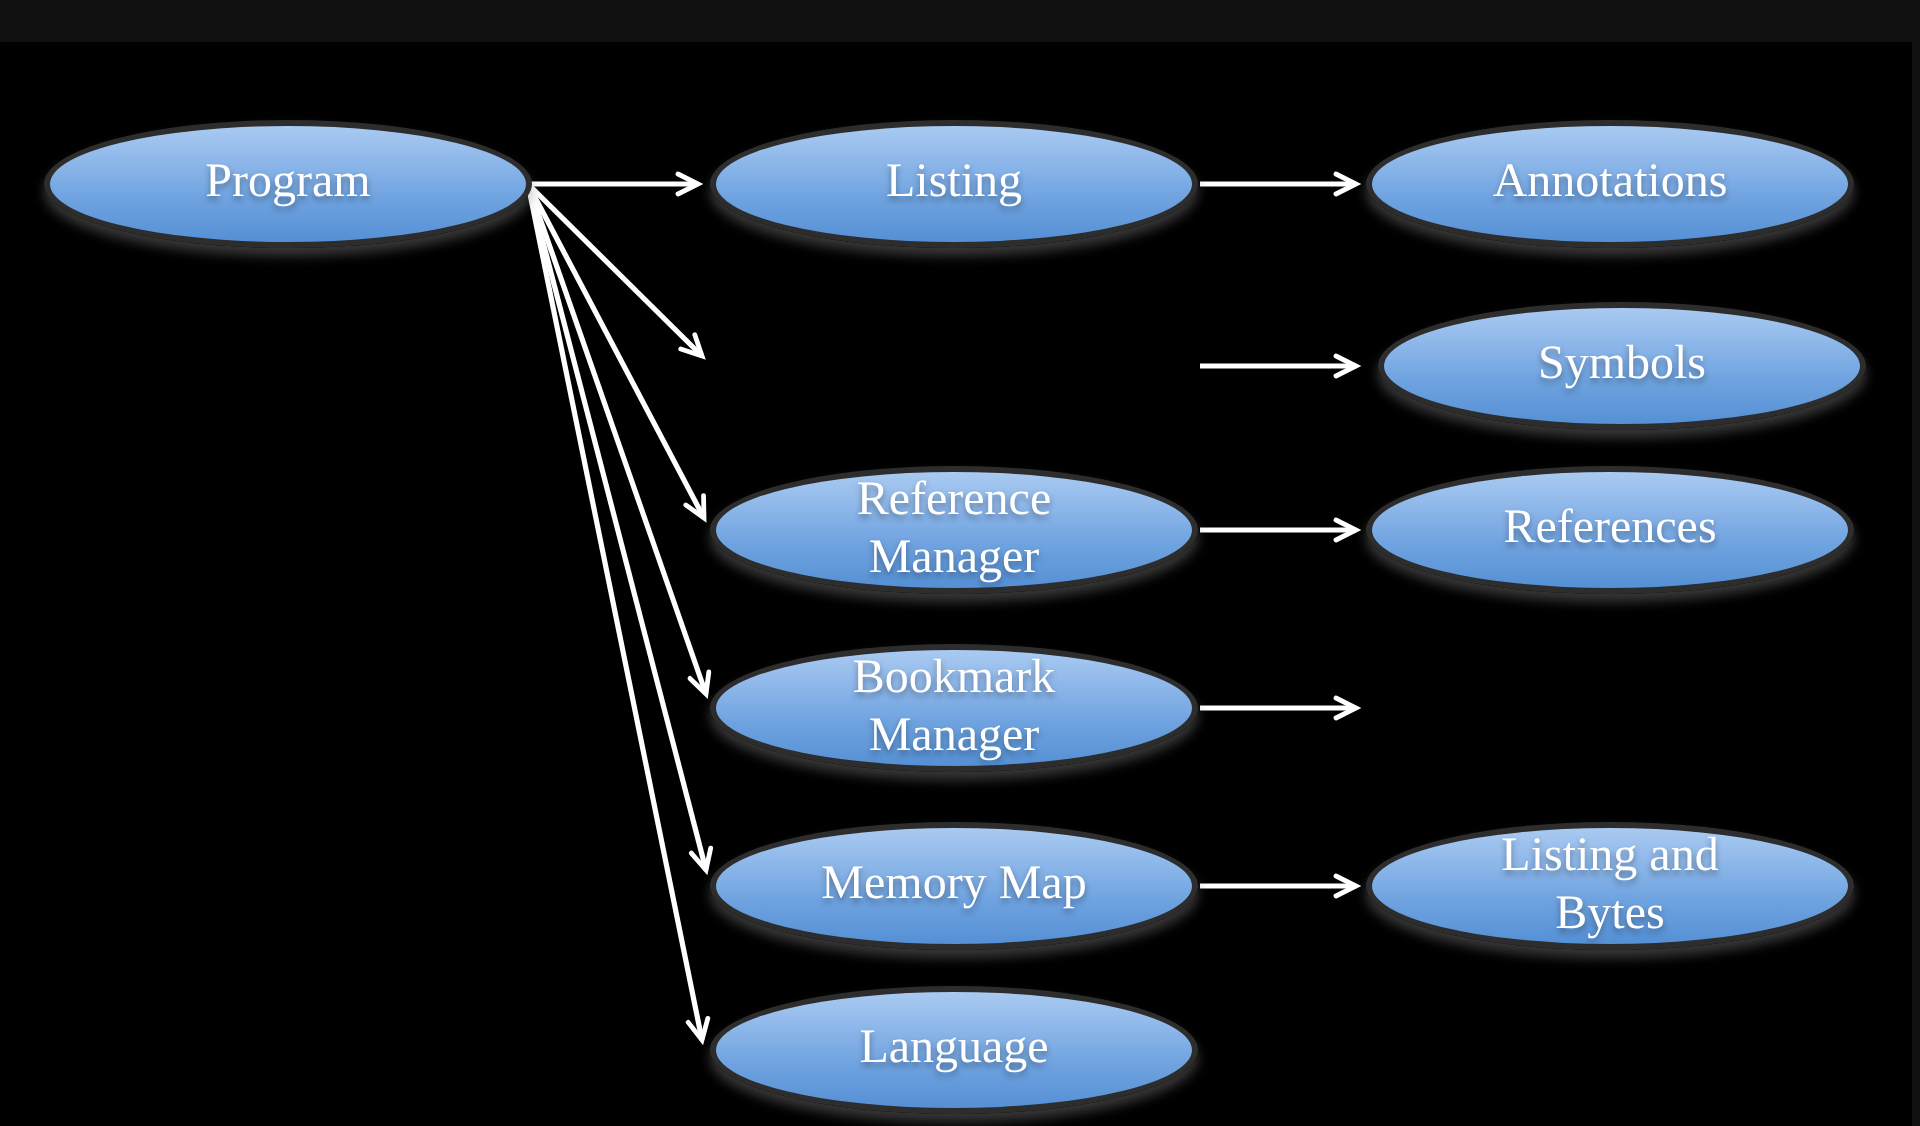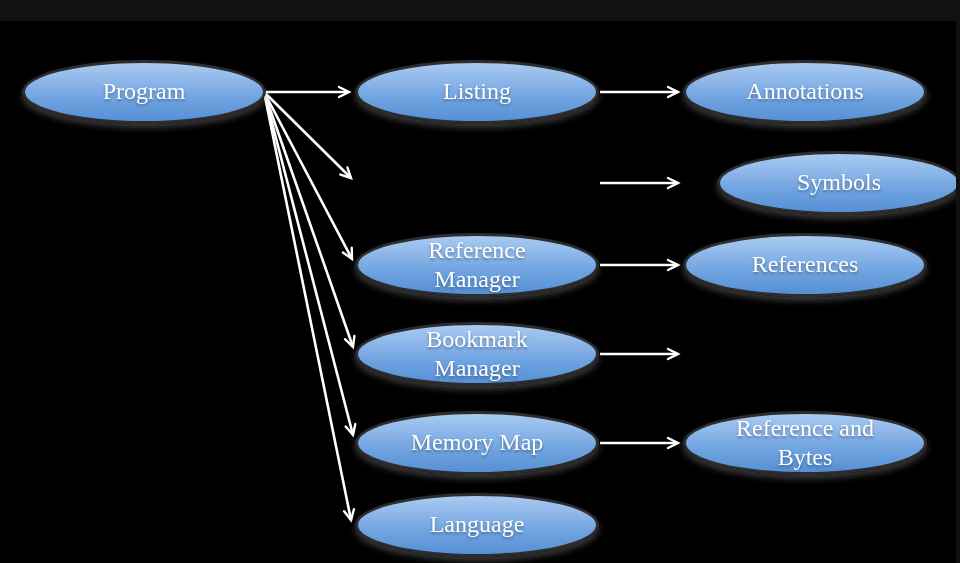--- a/index.html
+++ b/index.html
@@ -109,24 +109,24 @@
   <div class="node" style="left:355px; top:390px;">
     <span>Memory Map</span>
   </div>
   <div class="node" style="left:355px; top:472px;">
     <span>Language</span>
   </div>
 
   <div class="node" style="left:683px; top:39px;">
     <span>Annotations</span>
   </div>
-  <div class="node" style="left:717px; top:130px;">
+  <div class="node" style="left:689px; top:130px;">
     <span>Symbols</span>
   </div>
   <div class="node" style="left:683px; top:212px;text-align:center;">
     <span>References</span>
   </div>
   <div class="node" style="left:683px; top:390px;">
-    <span>Reference and
+    <span>Listing and
 Bytes</span>
   </div>
 
 </div>
 
 </body></html>

